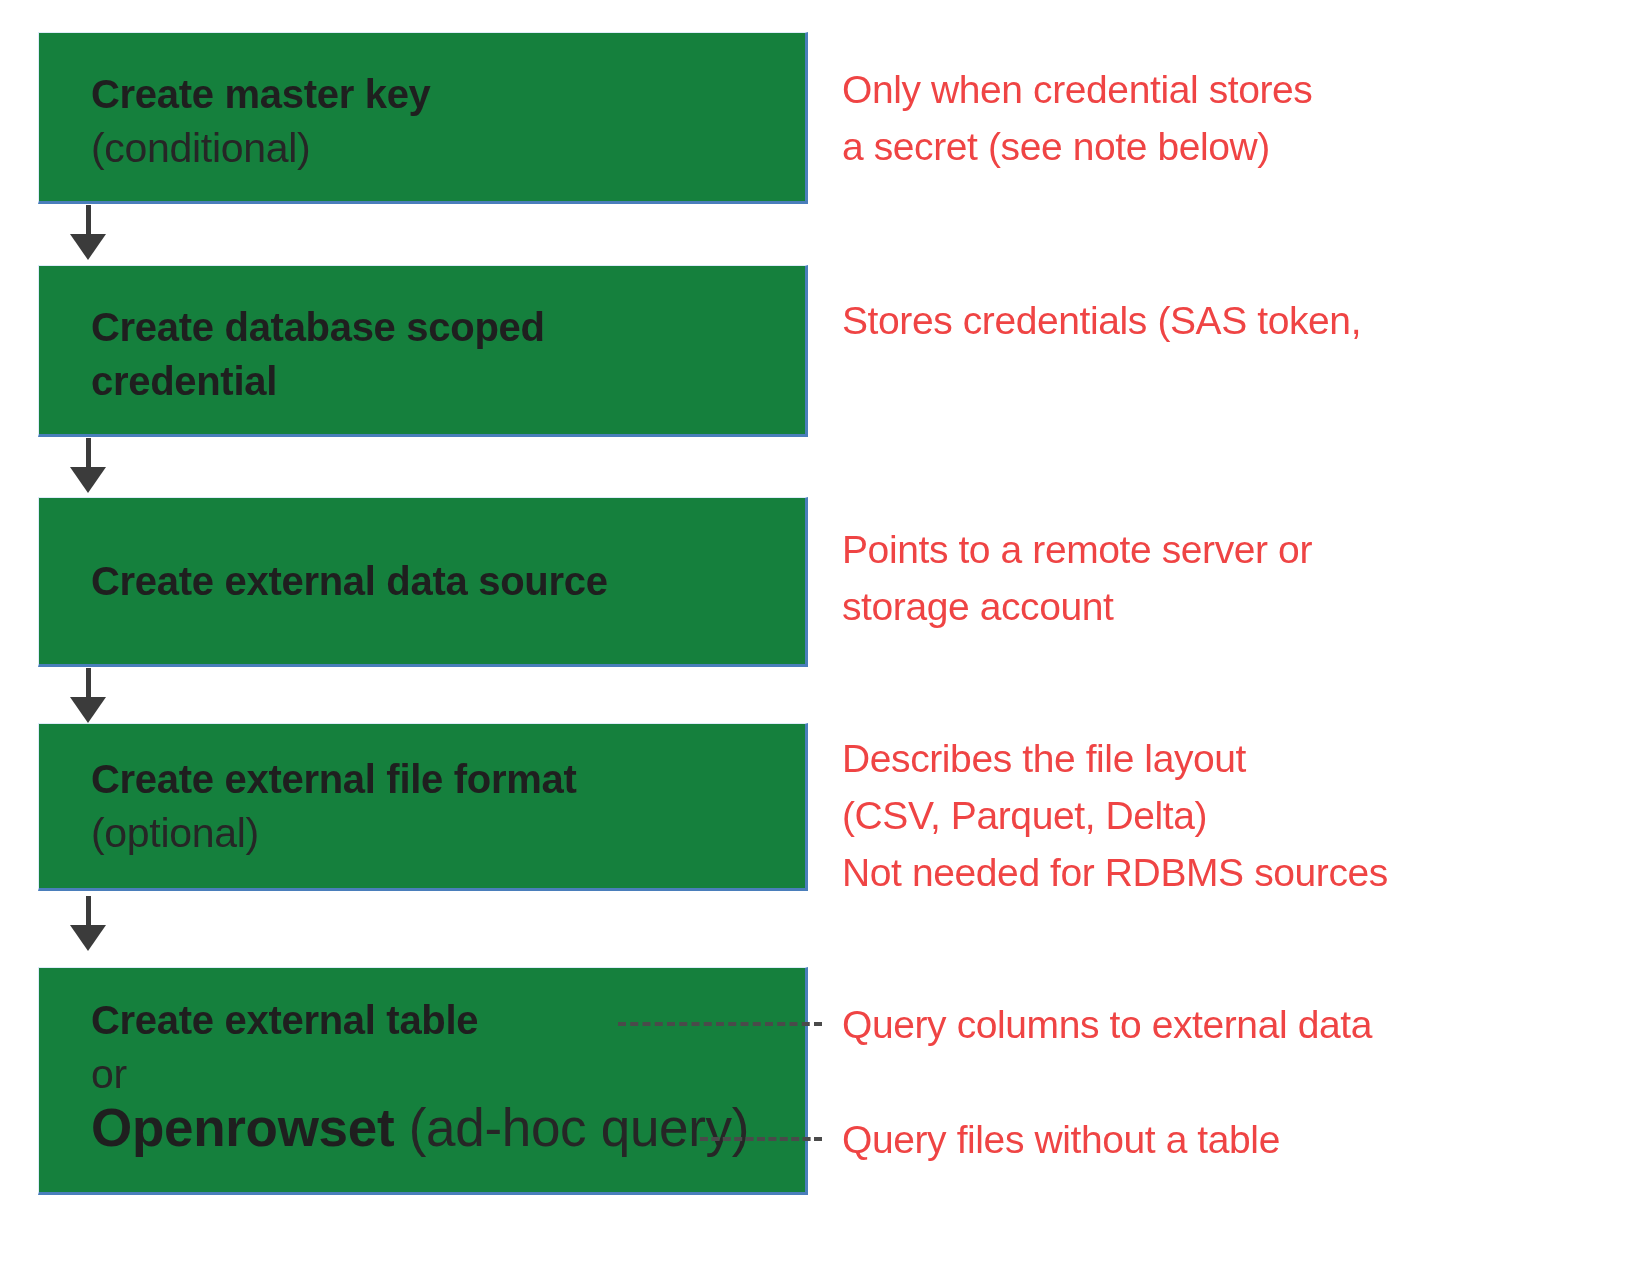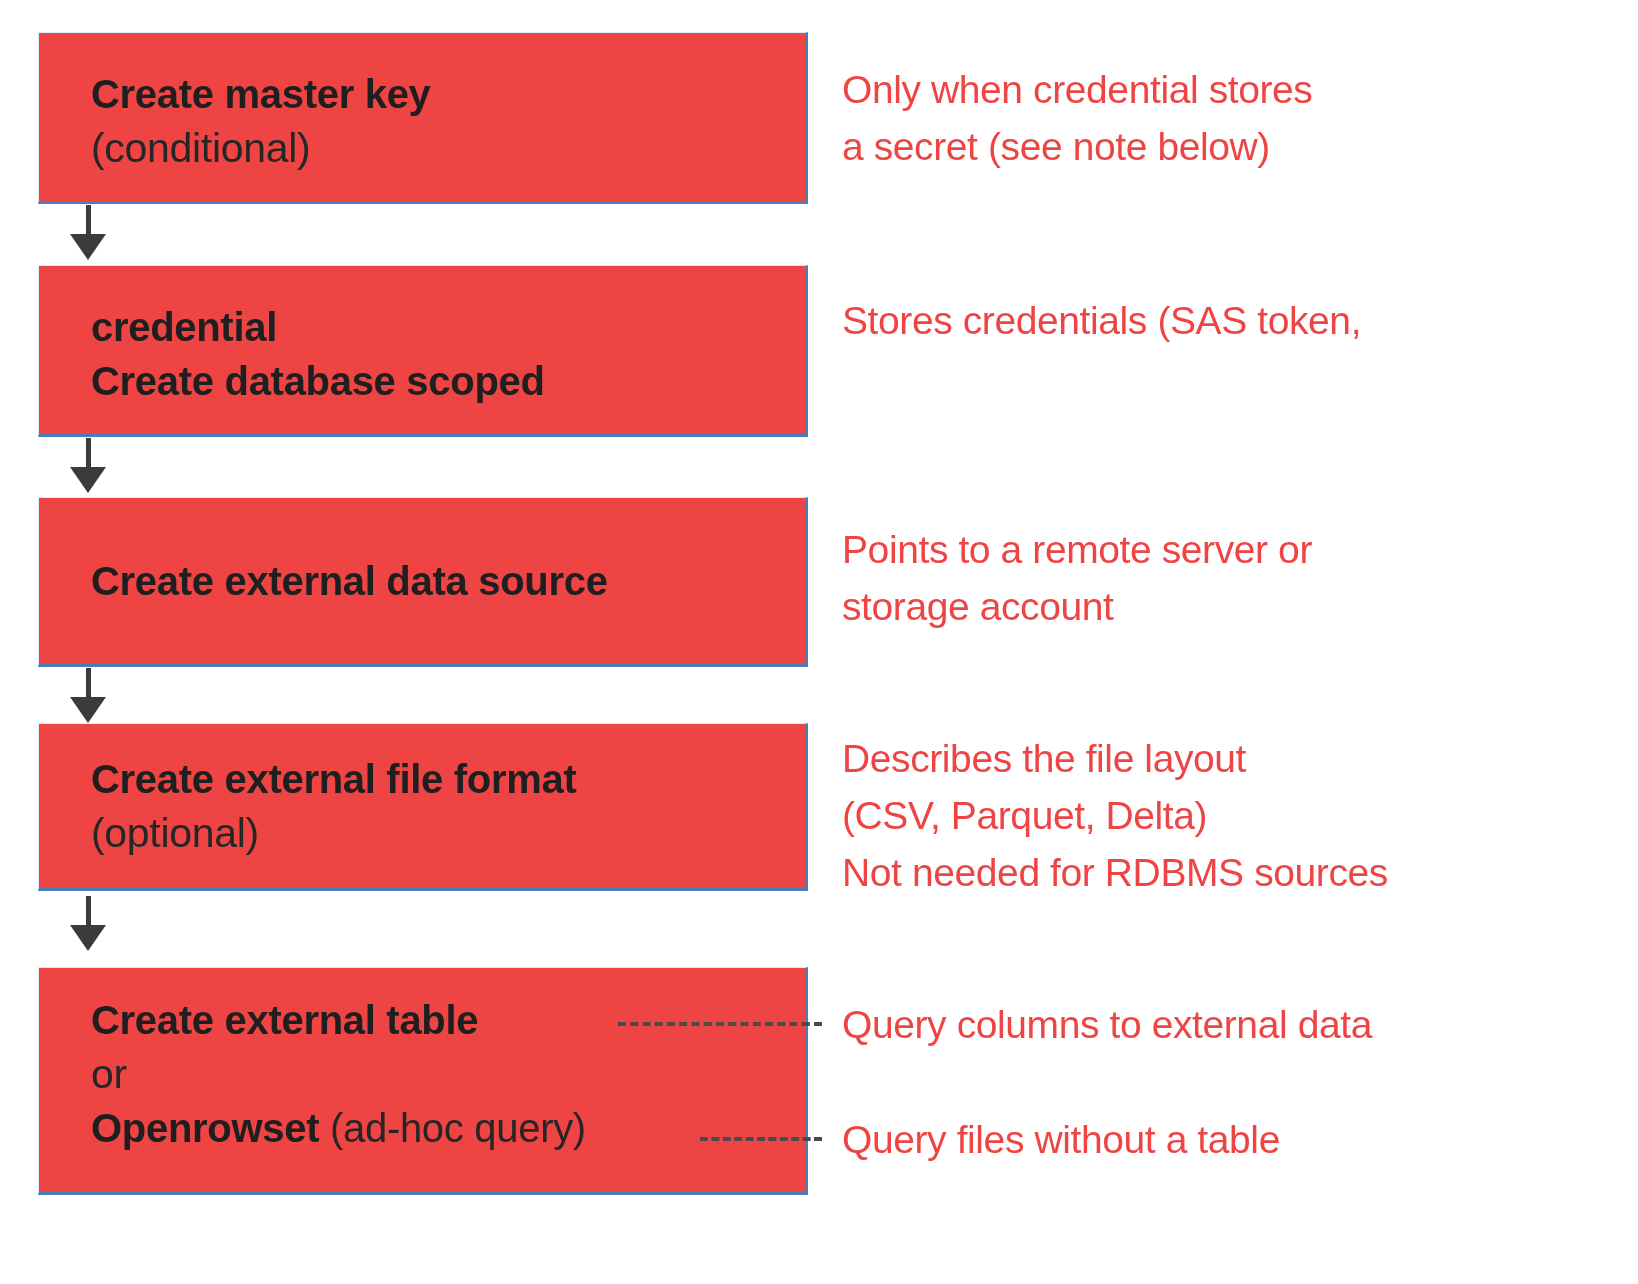--- a/index.html
+++ b/index.html
@@ -19,21 +19,21 @@
     position: relative;
     width: 1638px;
     height: 1284px;
   }
 
   
   .step-box {
     position: absolute;
     left: 38px;
     width: 770px;
-    background: #ef4444;
+    background: #15803d;
     border-right: 3px solid #4a7ebb;
     border-bottom: 3px solid #4a7ebb;
     border-top: 1px solid #deebfa;
     border-left: 1px solid #deebfa;
     box-sizing: border-box;
   }
   .step-text {
     position: absolute;
     left: 52px;
     right: 16px;
@@ -48,21 +48,21 @@
   }
   .step-sub {
     font-weight: normal;
     font-size: 41px;
     line-height: 54px;
     letter-spacing: -0.3px;
     color: #262626;
     white-space: nowrap;
   }
   .step-inline {
-    font-size: 40px;
+    font-size: 53px;
     line-height: 54px;
     letter-spacing: -0.3px;
     color: #262626;
     white-space: nowrap;
   }
   .step-inline b {
     font-weight: bold;
     color: #1f1f1f;
   }
 
@@ -116,22 +116,22 @@
   <div class="annotation" style="top:61px;">
     <span class="ln">Only when credential stores</span>
     <span class="ln">a secret (see note below)</span>
   </div>
 
   <div class="arrow-line" style="top:205px; height:41px;"></div>
   <div class="arrow-head" style="top:234px;"></div>
 
   <div class="step-box" style="top:265px; height:172px;">
     <div class="step-text" style="top:34px;">
+      <div class="step-title">Create database scoped</div>
       <div class="step-title">credential</div>
-      <div class="step-title">Create database scoped</div>
     </div>
   </div>
   <div class="annotation" style="top:292px;">
     <span class="ln">Stores credentials (SAS token,</span>
   </div>
 
   <div class="arrow-line" style="top:438px; height:41px;"></div>
   <div class="arrow-head" style="top:467px;"></div>
 
   <div class="step-box" style="top:497px; height:170px;">

